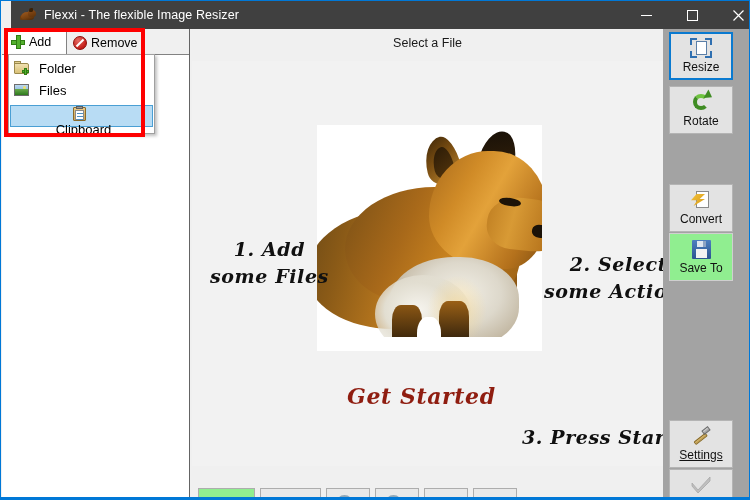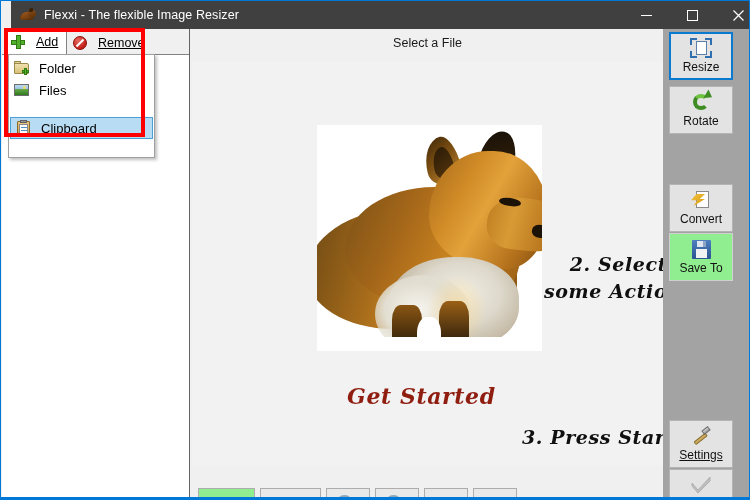--- a/index.html
+++ b/index.html
@@ -108,21 +108,21 @@
   }
   .tab.active {
     background: #ffffff;
     border: 1px solid #828282;
     border-bottom: 1px solid #ffffff;
     height: 26px;
     top: 0px;
   }
   #tab-add { left: 3px; width: 62px; }
   #tab-remove { left: 66px; width: 78px; }
-  .tab .tab-label { margin-left: 11px; text-decoration: underline; }
+  .tab .tab-label { margin-left: 4px; }
 
   
   .ico-plus {
     width: 14px; height: 14px; position: relative; flex: 0 0 auto;
   }
   .ico-plus::before, .ico-plus::after {
     content: ""; position: absolute; background: #53b02e;
     border: 1px solid #2f7d12; box-sizing: border-box;
   }
   .ico-plus::before { left: 0; top: 4.5px; width: 14px; height: 5px; }
@@ -159,21 +159,22 @@
     display: flex; align-items: center;
     padding-left: 4px;
     font-size: 13px;
     color: #000000;
     cursor: default;
     box-sizing: border-box;
   }
   .menu-item.selected {
     background: #b8dcf4;
     border: 1px solid #4a9fd4;
-    margin: 16px 1px;
+    margin: 4px 1px;
+    flex-direction: column;
   }
   .menu-item .mi-icon {
     width: 18px; height: 16px;
     flex: 0 0 auto; position: relative;
     margin-right: 8px;
   }
   .menu-item .mi-label { white-space: nowrap; }
 
   
   .ico-folder .f-back {
@@ -699,20 +700,24 @@
         <div class="fx" id="fox-nose"></div>
         <div class="fx" id="fox-ruff"></div>
         <div class="fx" id="fox-chest"></div>
         <div class="fx" id="fox-highlight"></div>
         <div class="fx" id="fox-leg-l"></div>
         <div class="fx" id="fox-leg-r"></div>
         <div class="fx" id="fox-gap"></div>
         <div class="fx" id="fox-lowgap"></div>
       </div>
 
+      <div class="script-text" id="step1">
+        <div>1. Add</div>
+        <div>some Files</div>
+      </div>
 
       <div class="script-text" id="step2">
         <div>2. Select</div>
         <div>some Actions</div>
       </div>
 
       <div class="script-text" id="get-started">Get Started</div>
 
       <div class="script-text" id="step3">3. Press Start</div>
     </div>

